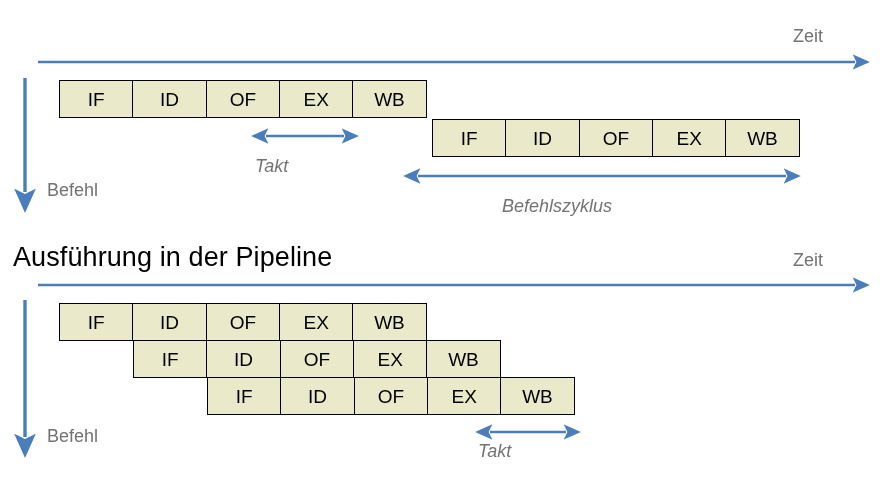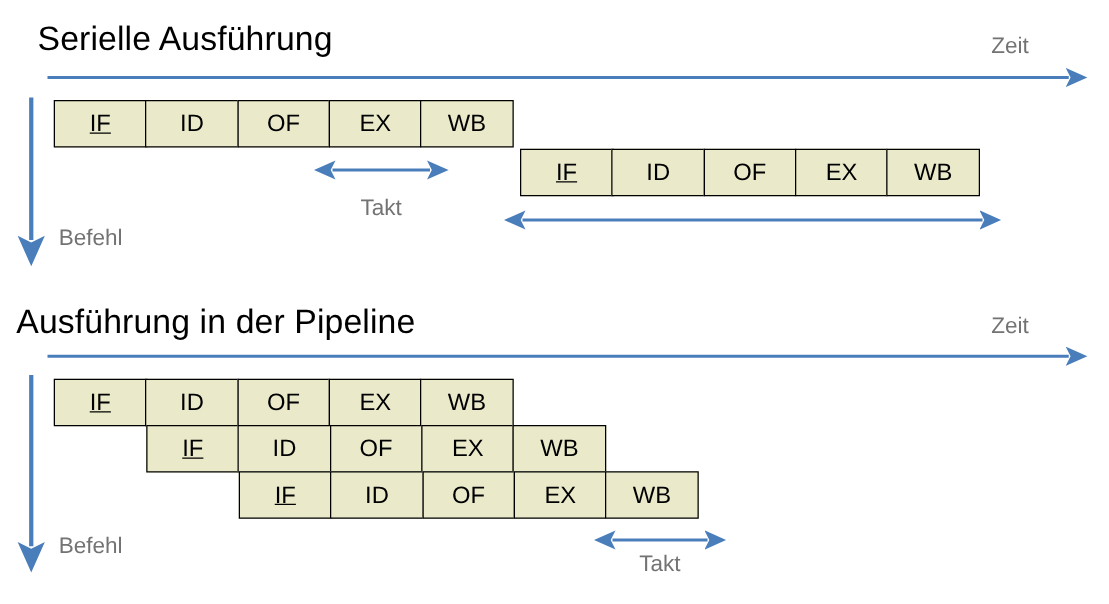--- a/index.html
+++ b/index.html
@@ -31,21 +31,22 @@
 
   
   .lbl {
     position: absolute;
     font-size: 18px;
     line-height: 22px;
     color: #737373;
     white-space: nowrap;
   }
   .lbl-center {
-    text-align: center;
+    text-align: left;
+    font-style: italic;
   }
 
   
   .stage-row {
     position: absolute;
     display: flex;
   }
   .stage-box {
     box-sizing: border-box;
     background: #EAEACA;
@@ -54,22 +55,21 @@
     height: 38px;
     width: 74.5px;
     display: flex;
     align-items: center;
     justify-content: center;
     font-size: 19px;
     color: #000000;
     line-height: 1;
   }
   .stage-row .stage-box:first-child {
-    margin-left: 0;
-    text-decoration: underline;
+    margin-left: 16px;
   }
 
   
   .arrow-layer {
     position: absolute;
     left: 0;
     top: 0;
     width: 887px;
     height: 483px;
     pointer-events: none;
@@ -98,21 +98,20 @@
 
     <line x1="418" y1="176" x2="786" y2="176" stroke="#4A7EBB" stroke-width="2.4" marker-end="url(#ahead)" marker-start="url(#atail)"></line>
 
     <line x1="38" y1="285" x2="855" y2="285" stroke="#4A7EBB" stroke-width="2.4" marker-end="url(#ahead)"></line>
 
     <line x1="25" y1="300" x2="25" y2="437" stroke="#4A7EBB" stroke-width="3.4" marker-end="url(#ahead)"></line>
 
     <line x1="490" y1="432" x2="566" y2="432" stroke="#4A7EBB" stroke-width="2.4" marker-end="url(#ahead)" marker-start="url(#atail)"></line>
   </svg>
 
-  <div class="section-title" style="left:30px; top:15px;">Serielle Ausführung</div>
 
   <div class="lbl" style="left:793px; top:25px;">Zeit</div>
 
   <div class="lbl" style="left:47px; top:179px;">Befehl</div>
 
   <div class="stage-row" style="left:43px; top:80px;">
     <div class="stage-box">IF</div>
     <div class="stage-box">ID</div>
     <div class="stage-box">OF</div>
     <div class="stage-box">EX</div>
@@ -122,20 +121,21 @@
   <div class="stage-row" style="left:416px; top:119px;">
     <div class="stage-box">IF</div>
     <div class="stage-box">ID</div>
     <div class="stage-box">OF</div>
     <div class="stage-box">EX</div>
     <div class="stage-box">WB</div>
   </div>
 
   <div class="lbl lbl-center" style="left:255px; top:155px; width:100px;">Takt</div>
 
+  <div class="lbl lbl-center" style="left:502px; top:195px; width:200px;">Befehlszyklus</div>
 
   <div class="section-title" style="left:13px; top:241px;">Ausführung in der Pipeline</div>
 
   <div class="lbl" style="left:793px; top:249px;">Zeit</div>
 
   <div class="lbl" style="left:47px; top:425px;">Befehl</div>
 
   <div class="stage-row" style="left:43px; top:303px;">
     <div class="stage-box">IF</div>
     <div class="stage-box">ID</div>

